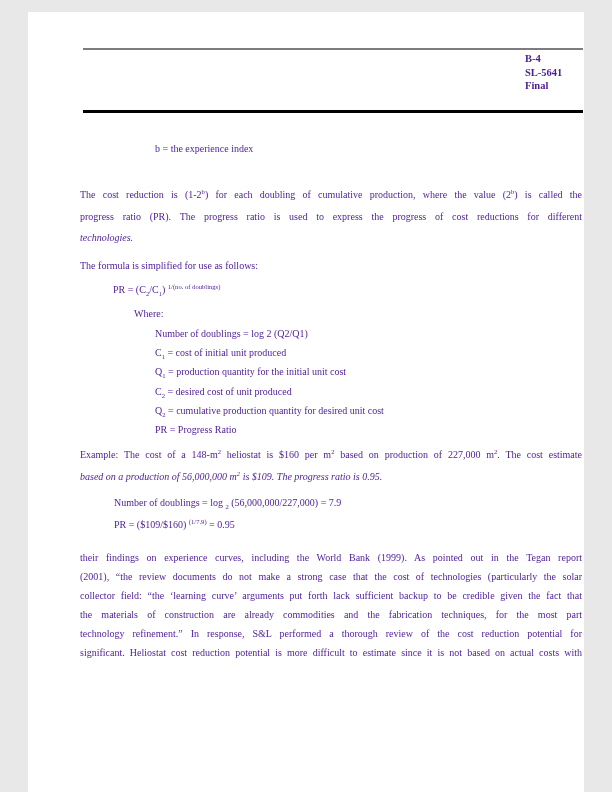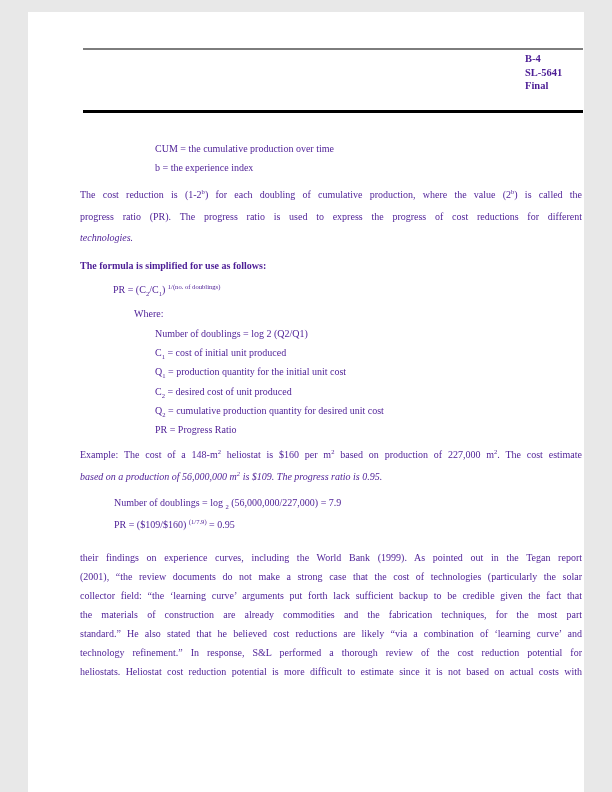--- a/index.html
+++ b/index.html
@@ -12,21 +12,21 @@
   .rule { position:absolute; left:55px; width:500px; }
   .rule-top { top:36px; height:2px; background:#7d7d7d; }
   .rule-bottom { top:98px; height:3px; background:#000000; }
   .header-ids {
     position:absolute; left:497px; top:40px;
     font-weight:bold; font-size:10.5px; line-height:13.5px;
   }
   .block { position:absolute; font-size:10px; line-height:19px; }
   .cum-block   { left:127px; top:127px; }
   .para1       { left:52px;  top:172px; width:502px; line-height:21.5px; }
-  .formula-intro { left:52px; top:244px;font-weight:bold; }
+  .formula-intro { left:52px; top:244px; }
   .pr-formula  { left:85px;  top:268px; }
   .where-label { left:106px; top:292px;text-align:right; }
   .defs        { left:127px; top:312px; line-height:19.2px; }
   .example     { left:52px;  top:432px; width:502px; line-height:22px; }
   .doublings-calc { left:86px; top:481px; }
   .pr-calc     { left:86px;  top:503px; }
   .para2       { left:52px;  top:536px; width:502px; line-height:19px; }
   .j  { text-align:justify; text-align-last:justify; }
   .j.last { text-align-last:left;font-style:italic; }
   sup { font-size:0.66em; vertical-align:super; line-height:0; }
@@ -41,21 +41,20 @@
 
   <div class="header-ids">
     <div>B-4</div>
     <div>SL-5641</div>
     <div>Final</div>
   </div>
 
   <div class="rule rule-bottom"></div>
 
   <div class="block cum-block">
-    <div>CUM = the cumulative production over time</div>
     <div>b = the experience index</div>
   </div>
 
   <div class="block para1">
     <div class="j">The cost reduction is (1-2<sup>b</sup>) for each doubling of cumulative production, where the value (2<sup>b</sup>) is called the</div>
     <div class="j">progress ratio (PR). The progress ratio is used to express the progress of cost reductions for different</div>
     <div class="j last">technologies.</div>
   </div>
 
   <div class="block formula-intro">The formula is simplified for use as follows:</div>
@@ -80,18 +79,17 @@
 
   <div class="block doublings-calc">Number of doublings = log <sub>2</sub> (56,000,000/227,000) = 7.9</div>
 
   <div class="block pr-calc">PR = ($109/$160) <sup>(1/7.9)</sup> = 0.95</div>
 
   <div class="block para2">
     <div class="j">their findings on experience curves, including the World Bank (1999). As pointed out in the Tegan report</div>
     <div class="j">(2001), “the review documents do not make a strong case that the cost of technologies (particularly the solar</div>
     <div class="j">collector field: “the ‘learning curve’ arguments put forth lack sufficient backup to be credible given the fact that</div>
     <div class="j">the materials of construction are already commodities and the fabrication techniques, for the most part</div>
-    <div class="j">standard.” He also stated that he believed cost reductions are likely “via a combination of ‘learning curve’ and</div>
     <div class="j">technology refinement.” In response, S&amp;L performed a thorough review of the cost reduction potential for</div>
-    <div class="j">heliostats. Heliostat cost reduction potential is more difficult to estimate since it is not based on actual costs with</div>
+    <div class="j">significant. Heliostat cost reduction potential is more difficult to estimate since it is not based on actual costs with</div>
   </div>
 
 </div>
 
 </body></html>

